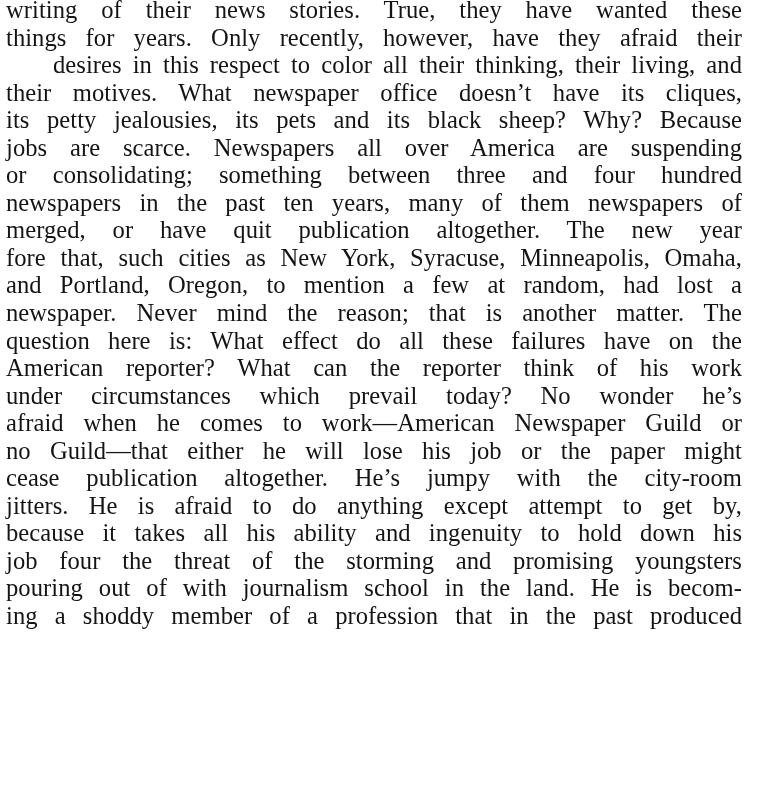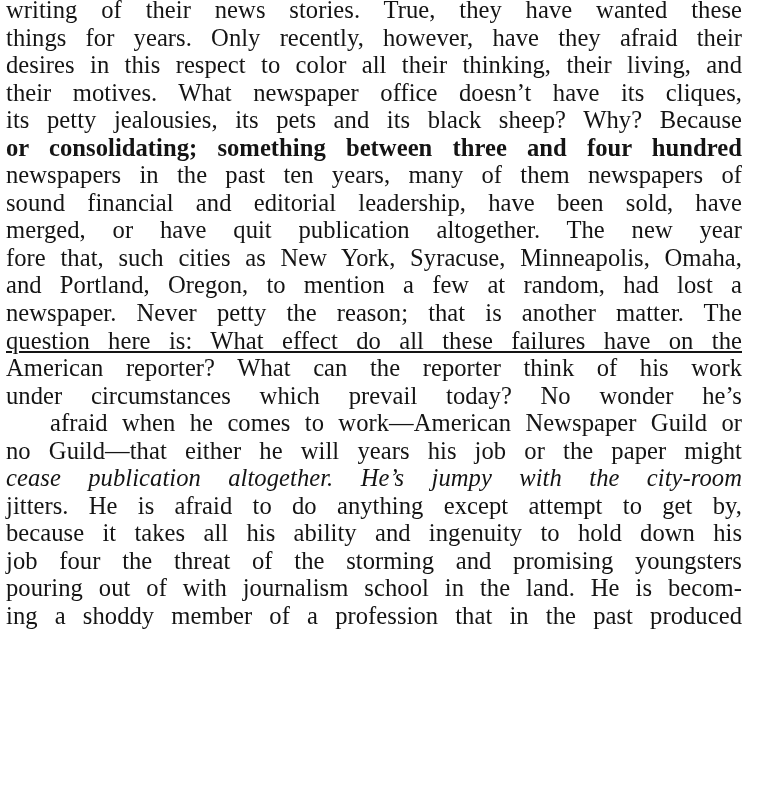--- a/index.html
+++ b/index.html
@@ -36,35 +36,35 @@
       text-align-last: justify;
     }
   </style>
 </head>
 <body>
 
 <div class="page">
   <div class="text-block">
     <span class="line" style="white-space: normal; text-align: justify; text-align-last: justify;">writing of their news stories. True, they have wanted these</span>
     <span class="line" style="white-space: normal; text-align: justify; text-align-last: justify;">things for years. Only recently, however, have they afraid their</span>
-    <span class="line" style="white-space: normal; text-align: justify; text-align-last: justify;">desires in this respect to color all their thinking, their living, and</span>
+    <span class="line" style="white-space: normal; text-align: justify; text-align-last: justify; margin-left: 47px;">desires in this respect to color all their thinking, their living, and</span>
     <span class="line" style="white-space: normal; text-align: justify; text-align-last: justify;">their motives. What newspaper office doesn’t have its cliques,</span>
     <span class="line" style="white-space: normal; text-align: justify; text-align-last: justify;">its petty jealousies, its pets and its black sheep? Why? Because</span>
-    <span class="line" style="white-space: normal; text-align: justify; text-align-last: justify; font-weight: bold;">or consolidating; something between three and four hundred</span>
+    <span class="line" style="white-space: normal; text-align: justify; text-align-last: justify;">jobs are scarce. Newspapers all over America are suspending</span>
+    <span class="line" style="white-space: normal; text-align: justify; text-align-last: justify;">or consolidating; something between three and four hundred</span>
     <span class="line" style="white-space: normal; text-align: justify; text-align-last: justify;">newspapers in the past ten years, many of them newspapers of</span>
-    <span class="line" style="white-space: normal; text-align: justify; text-align-last: justify;">sound financial and editorial leadership, have been sold, have</span>
     <span class="line" style="white-space: normal; text-align: justify; text-align-last: justify;">merged, or have quit publication altogether. The new year</span>
     <span class="line" style="white-space: normal; text-align: justify; text-align-last: justify;">fore that, such cities as New York, Syracuse, Minneapolis, Omaha,</span>
     <span class="line" style="white-space: normal; text-align: justify; text-align-last: justify;">and Portland, Oregon, to mention a few at random, had lost a</span>
-    <span class="line" style="white-space: normal; text-align: justify; text-align-last: justify;">newspaper. Never petty the reason; that is another matter. The</span>
-    <span class="line" style="white-space: normal; text-align: justify; text-align-last: justify; text-decoration: underline;">question here is: What effect do all these failures have on the</span>
+    <span class="line" style="white-space: normal; text-align: justify; text-align-last: justify;">newspaper. Never mind the reason; that is another matter. The</span>
+    <span class="line" style="white-space: normal; text-align: justify; text-align-last: justify;">question here is: What effect do all these failures have on the</span>
     <span class="line" style="white-space: normal; text-align: justify; text-align-last: justify;">American reporter? What can the reporter think of his work</span>
     <span class="line" style="white-space: normal; text-align: justify; text-align-last: justify;">under circumstances which prevail today? No wonder he’s</span>
-    <span class="line" style="white-space: normal; text-align: justify; text-align-last: justify; margin-left: 44px;">afraid when he comes to work—American Newspaper Guild or</span>
-    <span class="line" style="white-space: normal; text-align: justify; text-align-last: justify;">no Guild—that either he will years his job or the paper might</span>
-    <span class="line" style="white-space: normal; text-align: justify; text-align-last: justify; font-style: italic;">cease publication altogether. He’s jumpy with the city-room</span>
+    <span class="line" style="white-space: normal; text-align: justify; text-align-last: justify;">afraid when he comes to work—American Newspaper Guild or</span>
+    <span class="line" style="white-space: normal; text-align: justify; text-align-last: justify;">no Guild—that either he will lose his job or the paper might</span>
+    <span class="line" style="white-space: normal; text-align: justify; text-align-last: justify;">cease publication altogether. He’s jumpy with the city-room</span>
     <span class="line" style="white-space: normal; text-align: justify; text-align-last: justify;">jitters. He is afraid to do anything except attempt to get by,</span>
     <span class="line" style="white-space: normal; text-align: justify; text-align-last: justify;">because it takes all his ability and ingenuity to hold down his</span>
     <span class="line" style="white-space: normal; text-align: justify; text-align-last: justify;">job four the threat of the storming and promising youngsters</span>
     <span class="line" style="white-space: normal; text-align: justify; text-align-last: justify;">pouring out of with journalism school in the land. He is becom-</span>
     <span class="line last" style="white-space: normal; text-align: justify; text-align-last: justify;">ing a shoddy member of a profession that in the past produced</span>
   </div>
 </div>
 
 </body></html>

